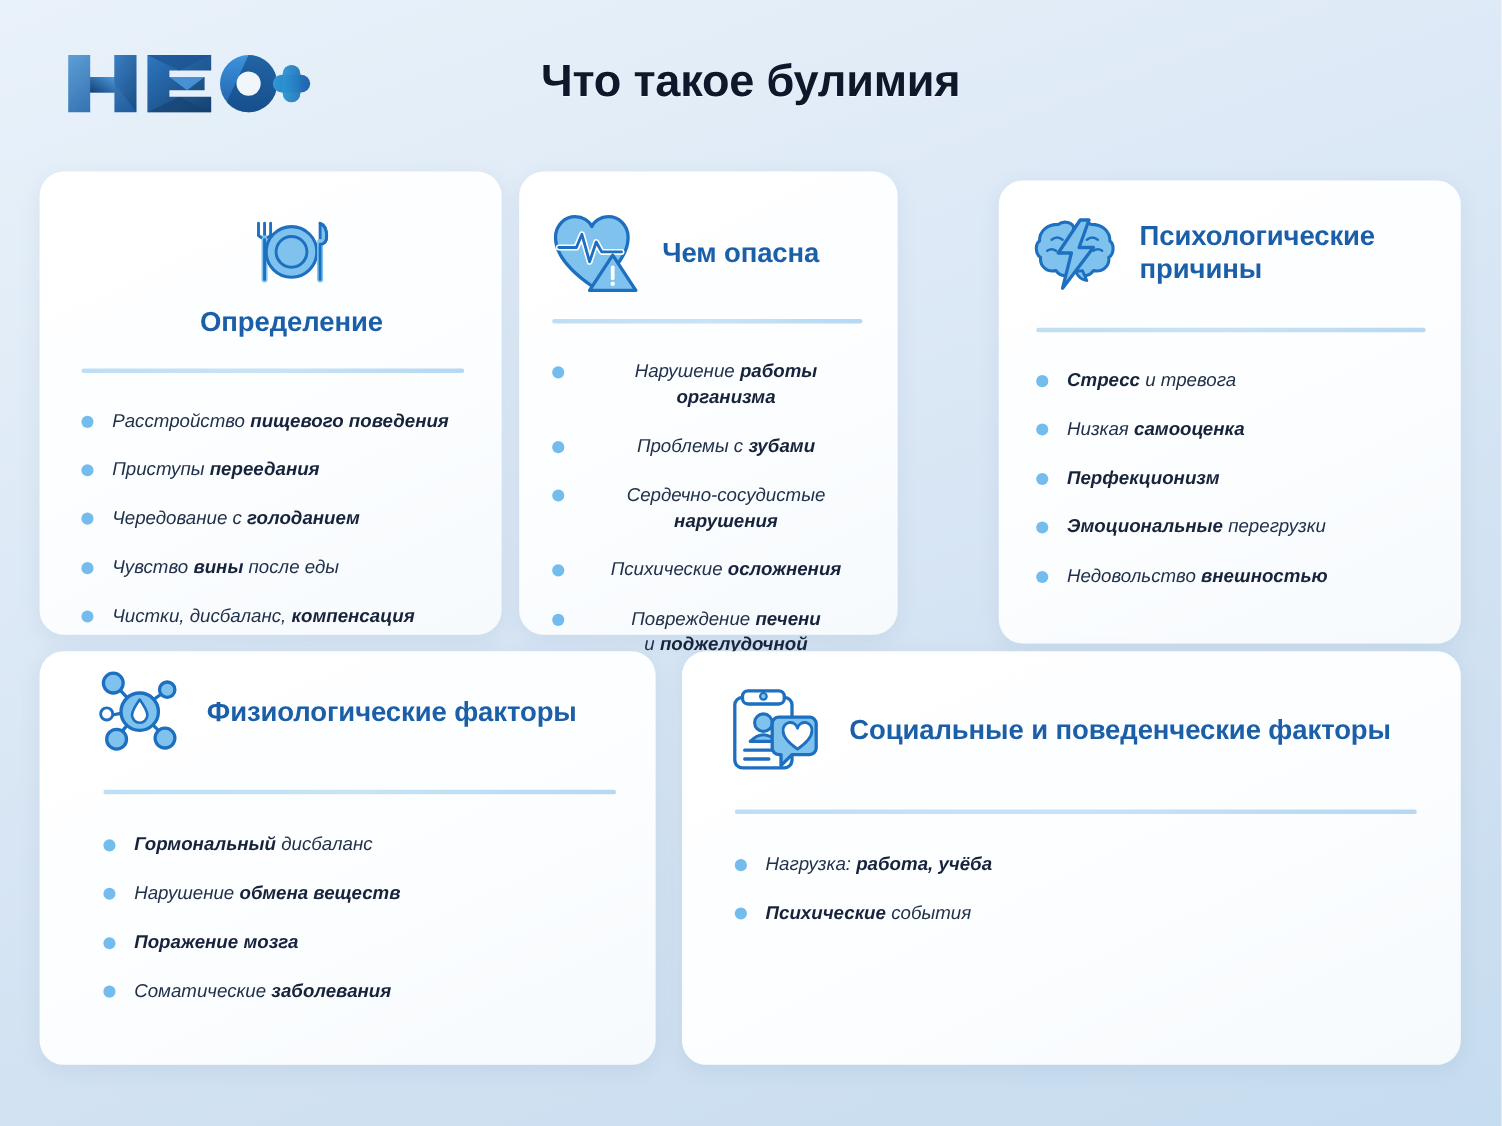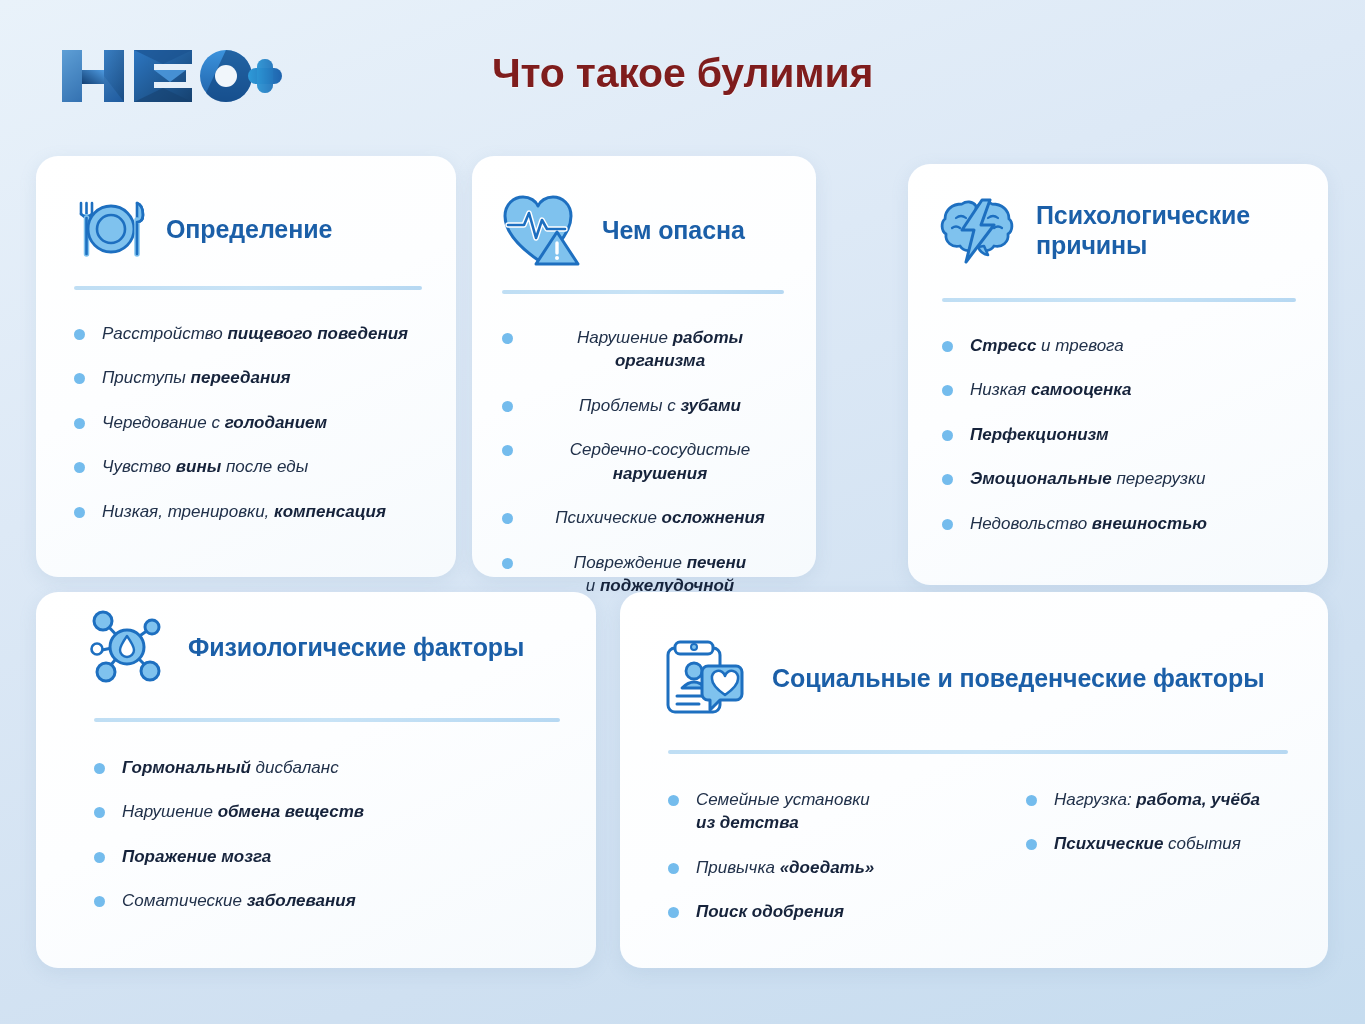--- a/index.html
+++ b/index.html
@@ -13,21 +13,21 @@
 
   
   .header { position:absolute; left:0; top:0; width:1365px; height:140px; }
 
   .logo { position:absolute; left:56px; top:44px; width:228px; height:62px; }
   .logo svg { display:block; }
 
   .page-title {
     position:absolute; left:0; top:50px; width:1365px;
     text-align:center;
-    font-size:41px; font-weight:bold; color:#7f1d1d;
+    font-size:41px; font-weight:bold; color:#0f172a;
     letter-spacing:-0.2px;
     text-shadow:0 1px 1px rgba(255,255,255,.7);
   }
 
   
   .card {
     position:absolute;
     background:linear-gradient(155deg,#ffffff 0%,#fdfeff 45%,#f6fafd 100%);
     border-radius:22px;
     box-shadow:0 5px 18px rgba(115,150,185,.14);
@@ -56,41 +56,41 @@
   ul.items li:last-child { margin-bottom:0; }
   ul.items li::before {
     content:""; position:absolute; left:0; top:7px;
     width:11px; height:11px; border-radius:50%;
     background:#74bced;
   }
   ul.items li b { font-weight:bold; color:#16233b; }
 
   
   #card-1 { left:36px;  top:156px; width:420px; height:421px; }
-  #card-1 .card-head { padding:42px 0 0 38px; }
+  #card-1 .card-head { padding:42px 0 0 38px;flex-direction:column; }
   #card-1 .divider   { margin:26px 34px 0 38px; }
   #card-1 ul.items   { margin:32px 30px 0 38px; }
 
   #card-2 { left:472px; top:156px; width:344px; height:421px;text-align:center; }
   #card-2 .card-head { padding:36px 0 0 28px; }
   #card-2 .divider   { margin:22px 32px 0 30px; }
   #card-2 ul.items   { margin:32px 26px 0 30px; }
 
   #card-3 { left:908px; top:164px; width:420px; height:421px; }
   #card-3 .card-head { padding:28px 0 0 30px; align-items:center; }
   #card-3 .divider   { margin:30px 32px 0 34px; }
   #card-3 ul.items   { margin:32px 26px 0 34px; }
 
   #card-4 { left:36px;  top:592px; width:560px; height:376px; }
   #card-4 .card-head { padding:16px 0 0 52px; gap:22px; }
   #card-4 .divider   { margin:32px 36px 0 58px; }
   #card-4 ul.items   { margin:34px 30px 0 58px; }
 
   #card-5 { left:620px; top:592px; width:708px; height:376px; }
-  #card-5 .card-head { padding:46px 0 0 42px; gap:24px; }
+  #card-5 .card-head { padding:32px 0 0 42px; gap:24px; }
   #card-5 .divider   { margin:32px 40px 0 48px; }
   .two-col { display:flex; margin:34px 30px 0 48px; gap:28px; }
   .two-col ul.items { flex:0 0 auto; margin:0; }
   .two-col ul.items.col-left  { width:330px; }
   .two-col ul.items.col-right { width:290px; }
 </style>
 </head>
 <body>
 
 <div class="header">
@@ -160,21 +160,21 @@
       </g>
     </svg>
     <div class="card-title">Определение</div>
   </div>
   <div class="divider"></div>
   <ul class="items">
     <li><span>Расстройство </span><b>пищевого поведения</b><span></span></li>
     <li><span>Приступы </span><b>переедания</b><span></span></li>
     <li><span>Чередование с </span><b>голоданием</b><span></span></li>
     <li><span>Чувство </span><b>вины</b><span> после еды</span></li>
-    <li><span>Низкая, тренировки, </span><b>компенсация</b><span></span></li>
+    <li><span>Чистки, дисбаланс, </span><b>компенсация</b><span></span></li>
   </ul>
 </div>
 
 <div class="card" id="card-2">
   <div class="card-head">
     <svg class="card-icon" width="84" height="76" viewBox="0 0 84 76">
       <path d="M38 68 C12 50 5 36 5 24 C5 12 14 5 23 5 C30 5 36 9 38 14 C40 9 46 5 53 5 C62 5 71 12 71 24 C71 32 68 41 58 52" fill="#7fc2ee" stroke="#1d6fc0" stroke-width="3" stroke-linejoin="round"></path>
       <path d="M8 33 h16 l5 -12 l7 25 l6 -18 l5 9 h18" fill="none" stroke="#ffffff" stroke-width="5.5" stroke-linecap="round" stroke-linejoin="round"></path>
       <path d="M8 33 h16 l5 -12 l7 25 l6 -18 l5 9 h18" fill="none" stroke="#1d6fc0" stroke-width="2.6" stroke-linecap="round" stroke-linejoin="round"></path>
       <path d="M57 40 L78 72 H36 Z" fill="#7fc2ee" stroke="#1d6fc0" stroke-width="3" stroke-linejoin="round"></path>
@@ -248,23 +248,18 @@
       <circle cx="32" cy="33" r="8" fill="#7fc2ee" stroke="#1d6fc0" stroke-width="2.8"></circle>
       <path d="M20 50 q12 -12 24 0 Z" fill="#7fc2ee" stroke="#1d6fc0" stroke-width="2.8" stroke-linejoin="round"></path>
       <path d="M15 58 h34 M15 66 h22" stroke="#1d6fc0" stroke-width="3" stroke-linecap="round"></path>
       <path d="M46 28 h28 a6 6 0 0 1 6 6 v22 a6 6 0 0 1 -6 6 h-16 l-10 10 v-10 h-2 a6 6 0 0 1 -6 -6 v-22 a6 6 0 0 1 6 -6 Z" fill="#7fc2ee" stroke="#1d6fc0" stroke-width="3" stroke-linejoin="round"></path>
       <path d="M63 57 c-10 -7 -13 -12 -13 -16 a6 6 0 0 1 13 -3 a6 6 0 0 1 13 3 c0 4 -3 9 -13 16 Z" fill="#ffffff" stroke="#1d6fc0" stroke-width="2.6" stroke-linejoin="round"></path>
     </svg>
     <div class="card-title">Социальные и поведенческие факторы</div>
   </div>
   <div class="divider"></div>
   <div class="two-col">
-    <ul class="items col-left">
-      <li><span>Семейные установки</span><br><b>из детства</b></li>
-      <li><span>Привычка </span><b>«доедать»</b><span></span></li>
-      <li><span></span><b>Поиск одобрения</b><span></span></li>
-    </ul>
     <ul class="items col-right">
       <li><span>Нагрузка: </span><b>работа, учёба</b><span></span></li>
       <li><span></span><b>Психические</b><span> события</span></li>
     </ul>
   </div>
 </div>
 
 </body></html>

